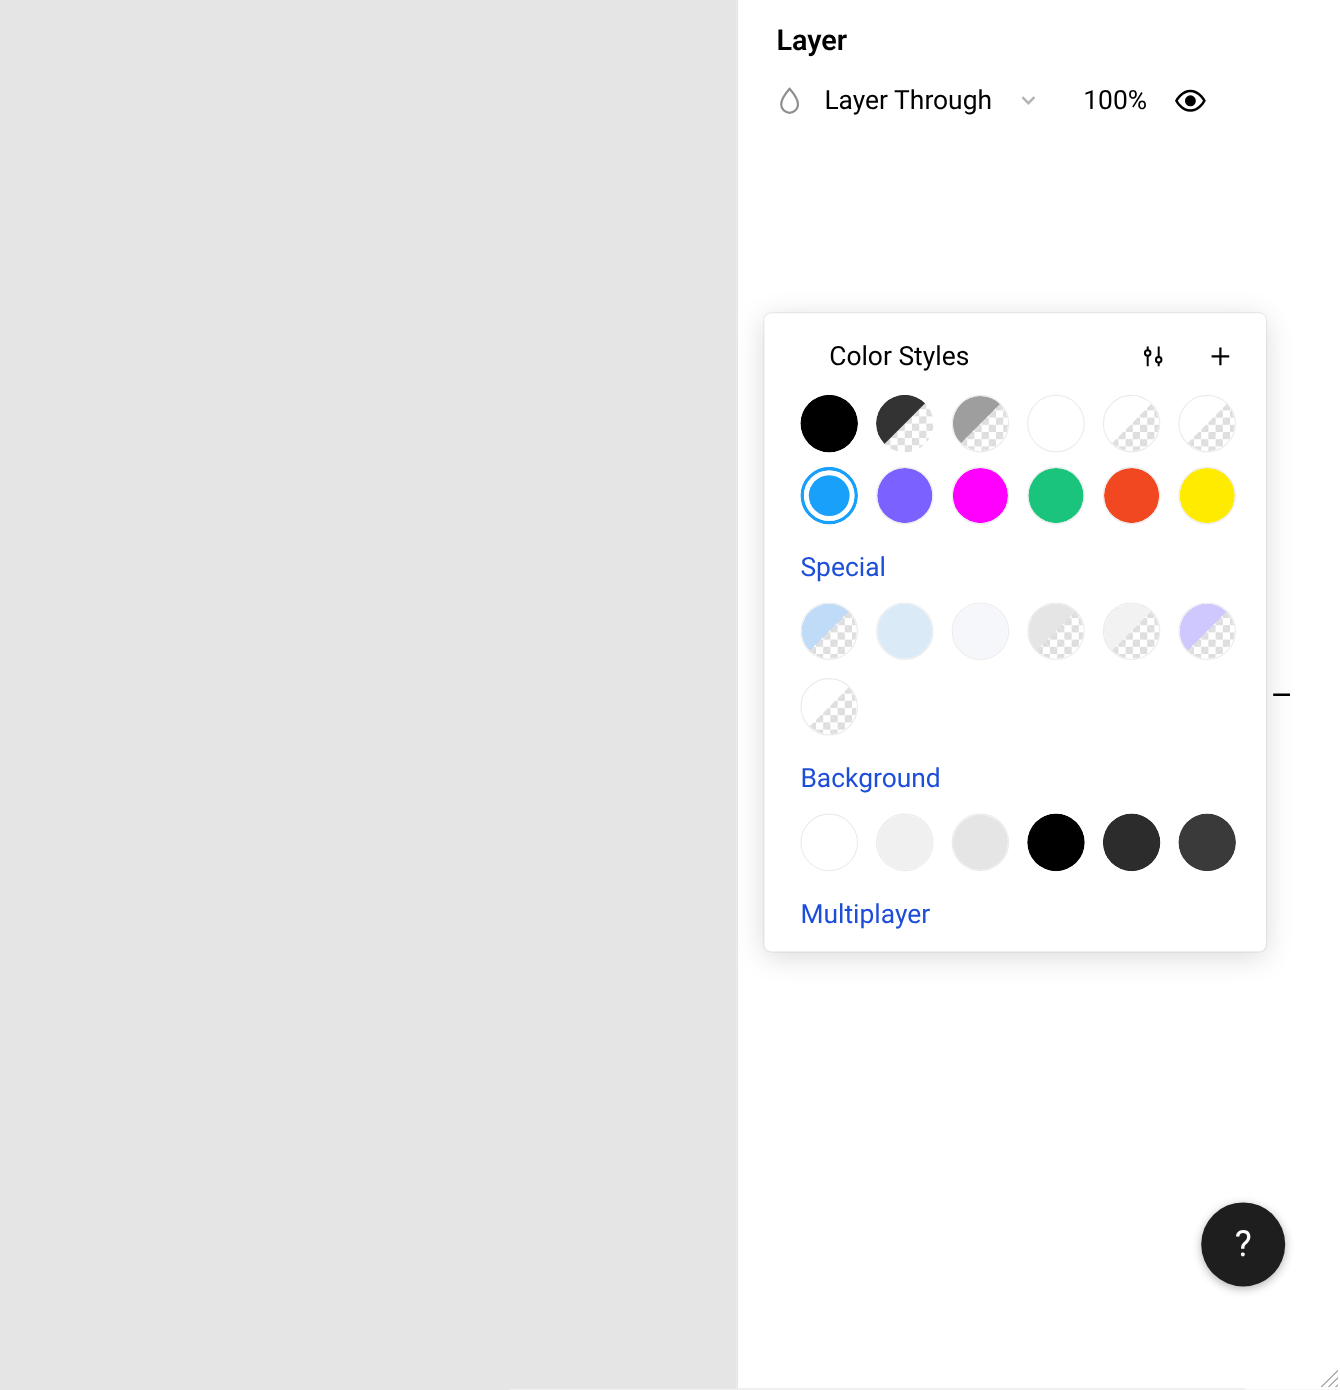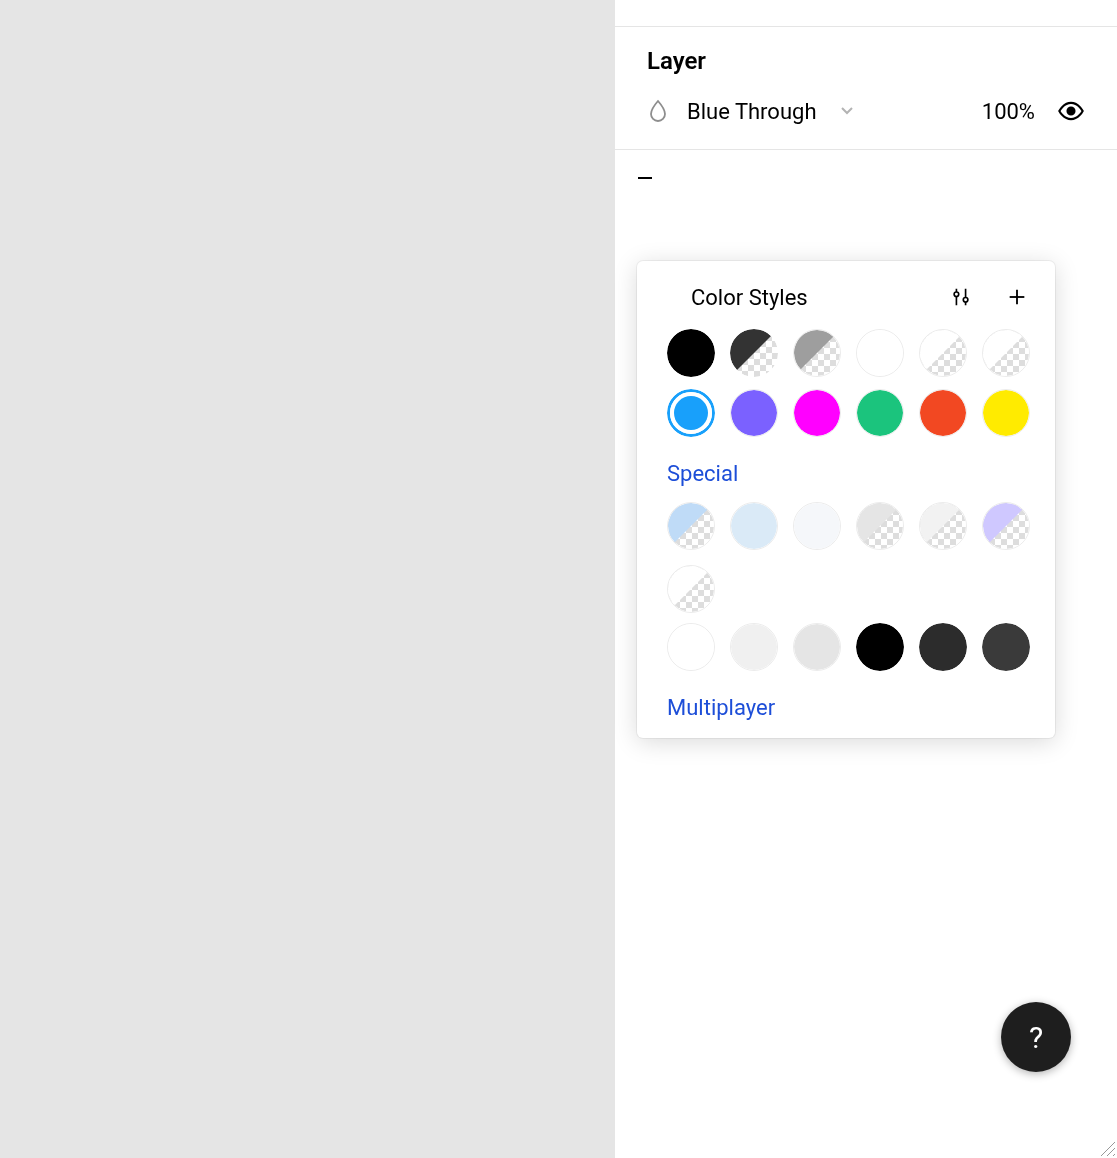--- a/index.html
+++ b/index.html
@@ -4,21 +4,21 @@
 <style>
   * { box-sizing: border-box; margin: 0; padding: 0; }
   html, body { width: 1117px; height: 1158px; font-family: -apple-system, BlinkMacSystemFont, "Segoe UI", Roboto, sans-serif; overflow: hidden; }
   body { display: flex; }
   .canvas-area { flex: 1; background: #e5e5e5; }
   .inspector {
     width: 503px;
     background: #fff;
     border-left: 1px solid #e5e5e5;
     display: flex;
-    flex-direction: column;
+    flex-direction: row;
     position: relative;
   }
   .top-space { height: 27px; border-bottom: 1px solid #e5e5e5; }
   .section { padding: 20px 32px 24px 32px; border-bottom: 1px solid #e5e5e5; }
   .section-title { font-size: 24px; font-weight: 600; color: #000; margin-bottom: 22px; }
   .layer-row { display: flex; align-items: center; gap: 18px; }
   .drop-icon { width: 22px; height: 22px; color: #8e8e8e; display:flex; align-items:center; justify-content:center;}
   .blend-mode { font-size: 22px; color: #000; flex: 0 0 auto; }
   .chev { width: 18px; height: 18px; color: #b3b3b3; margin-left: 4px;}
   .spacer { flex: 1; }
@@ -126,21 +126,21 @@
   <div class="top-space"></div>
 
   <div class="section">
     <div class="section-title">Layer</div>
     <div class="layer-row">
       <span class="drop-icon">
         <svg width="20" height="24" viewBox="0 0 20 24" fill="none" stroke="currentColor" stroke-width="1.8">
           <path d="M10 2 C10 2 3 10 3 15 a7 7 0 0 0 14 0 C17 10 10 2 10 2 Z"></path>
         </svg>
       </span>
-      <span class="blend-mode">Blue Through</span>
+      <span class="blend-mode">Layer Through</span>
       <span class="chev">
         <svg width="16" height="16" viewBox="0 0 16 16" fill="none" stroke="currentColor" stroke-width="2">
             <path d="M3 6l5 5 5-5"></path>
           </svg>
       </span>
       <span class="spacer"></span>
       <span class="opacity-val">100%</span>
       <span class="eye-icon">
         <svg width="28" height="28" viewBox="0 0 24 24" fill="none" stroke="currentColor" stroke-width="1.8">
           <path d="M2 12s3.5-7 10-7 10 7 10 7-3.5 7-10 7S2 12 2 12z"></path>
@@ -247,20 +247,21 @@
         <div class="sw">
           <div class="fill checker"></div>
           <div class="diag" style="background: rgb(207, 200, 255);"></div>
         </div>
         <div class="sw">
           <div class="fill checker"></div>
           <div class="diag" style="background: rgb(255, 255, 255);"></div>
         </div>
       </div>
 
+    <div class="group-title-muted">Background</div>
     <div class="sw-grid" id="grid-background">
         <div class="sw">
           <div class="fill" style="background: rgb(255, 255, 255);"></div>
         </div>
         <div class="sw">
           <div class="fill" style="background: rgb(240, 240, 240);"></div>
         </div>
         <div class="sw">
           <div class="fill" style="background: rgb(229, 229, 229);"></div>
         </div>

